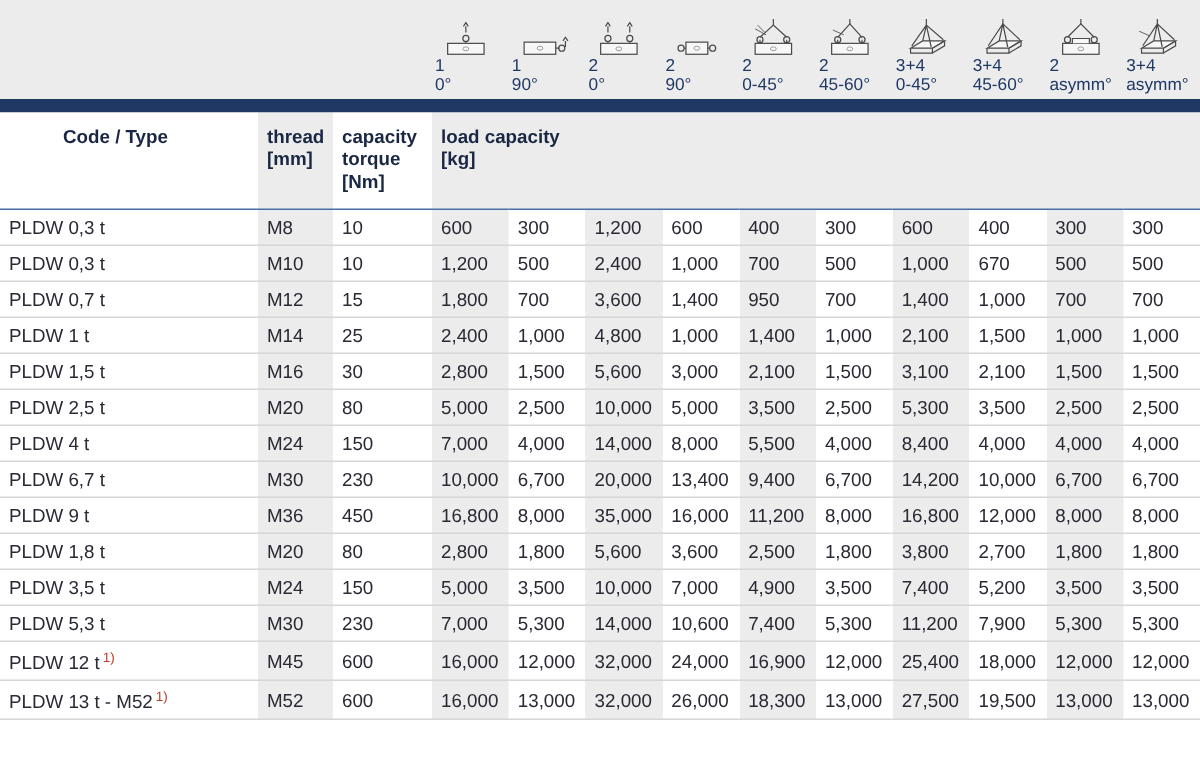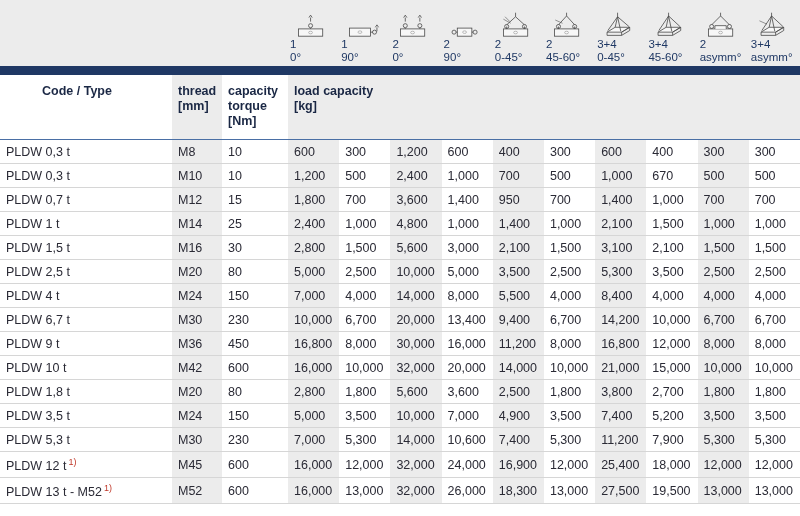--- a/index.html
+++ b/index.html
@@ -419,43 +419,28 @@
           <td>10,000</td>
           <td class="shade">6,700</td>
           <td>6,700</td>
         </tr>
         <tr>
           <td class="code"><span>PLDW 9 t</span></td>
           <td class="shade">M36</td>
           <td>450</td>
           <td class="shade">16,800</td>
           <td>8,000</td>
-          <td class="shade">30,000</td>
+          <td class="shade">35,000</td>
           <td>16,000</td>
           <td class="shade">11,200</td>
           <td>8,000</td>
           <td class="shade">16,800</td>
           <td>12,000</td>
           <td class="shade">8,000</td>
           <td>8,000</td>
-        </tr>
-        <tr>
-          <td class="code"><span>PLDW 10 t</span></td>
-          <td class="shade">M42</td>
-          <td>600</td>
-          <td class="shade">16,000</td>
-          <td>10,000</td>
-          <td class="shade">32,000</td>
-          <td>20,000</td>
-          <td class="shade">14,000</td>
-          <td>10,000</td>
-          <td class="shade">21,000</td>
-          <td>15,000</td>
-          <td class="shade">10,000</td>
-          <td>10,000</td>
         </tr>
         <tr>
           <td class="code"><span>PLDW 1,8 t</span></td>
           <td class="shade">M20</td>
           <td>80</td>
           <td class="shade">2,800</td>
           <td>1,800</td>
           <td class="shade">5,600</td>
           <td>3,600</td>
           <td class="shade">2,500</td>

